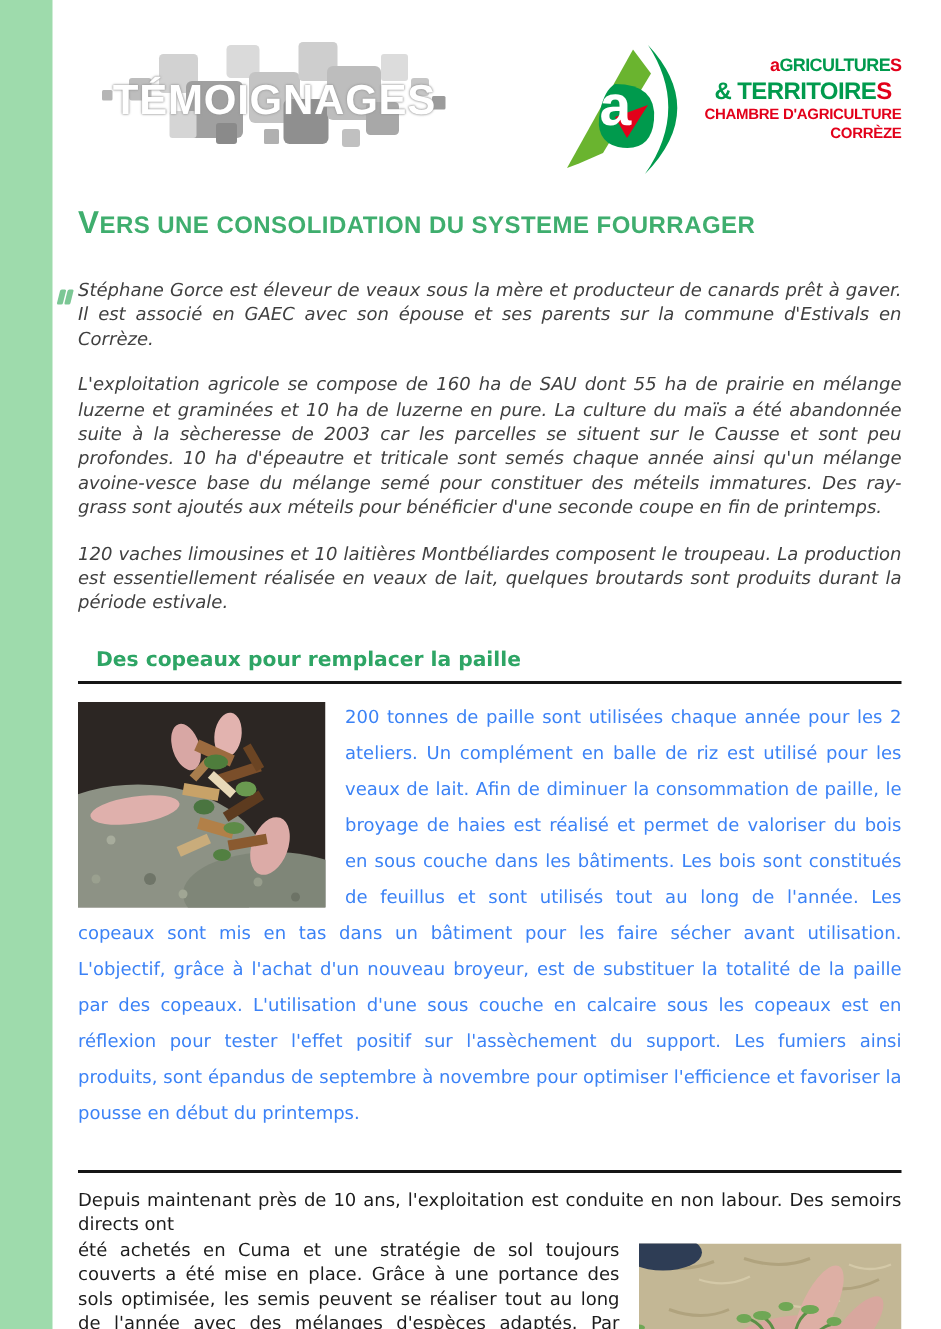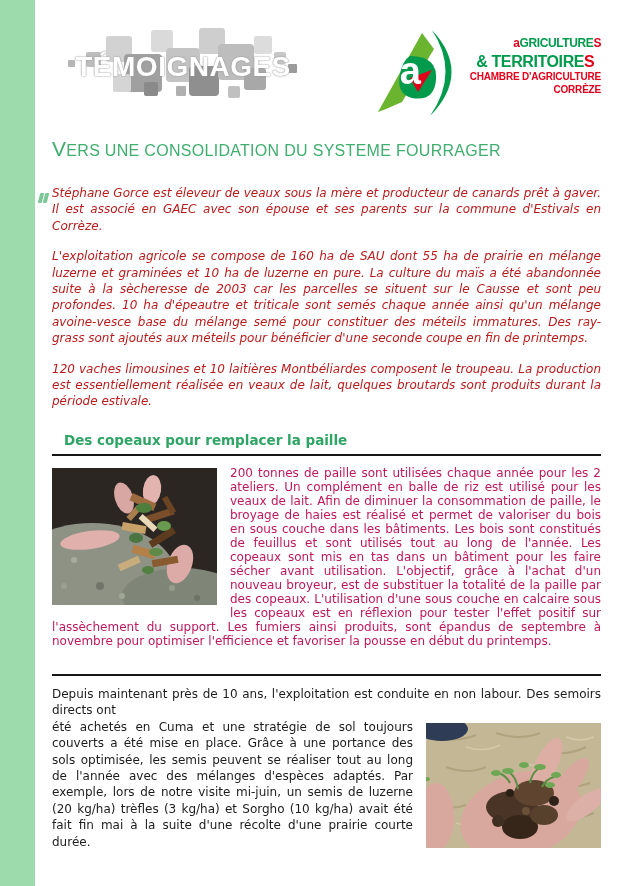--- a/index.html
+++ b/index.html
@@ -35,46 +35,46 @@
     margin-left:2px; margin-top:6px; white-space:nowrap;
   }
   .ca-l1 { font-size:12px; line-height:19px; letter-spacing:-.4px; }
   .ca-l2 { font-size:16px; line-height:17px; letter-spacing:-.4px;text-align:center; }
   .ca-l3, .ca-l4 { font-size:10px; line-height:13px; letter-spacing:-.2px; }
   .grn { color:#009a4d; } .red { color:#e2001a; }
 
   
   .doc-title { margin-top:26px; }
   .title-line {
-    font-family:"Liberation Sans", sans-serif; font-weight:normal;
+    font-family:"Liberation Sans", sans-serif; font-weight:bold;
     color:#3fae6e; font-size:16px; line-height:33px; letter-spacing:.3px;
     text-transform:uppercase;
   }
   .title-line::first-letter { font-size:21px; }
 
   
   .intro { margin-top:18px; position:relative; }
   .quote-icon { position:absolute; left:-13px; top:3px; width:12px; height:11px; }
   .quote-icon i {
     display:inline-block; width:4px; height:10px; background:#7cc795;
     transform:skewX(-14deg); margin-right:1px; border-radius:1px;
   }
   .intro p {
     font-style:italic; font-size:12px; line-height:16.4px;
-    text-align:justify; margin-bottom:14px; color:#b91c1c;
+    text-align:justify; margin-bottom:14px; color:#404040;
   }
 
   
   .sec-heading {
     font-family:"DejaVu Sans", sans-serif; font-weight:bold;
     color:#2ea565; font-size:13.5px; line-height:17px;margin-left:12px;
   }
   .rule { border:none; border-top:2px solid #161616; margin:5px 0 0 0; }
   .sec-body {
-    font-size:12px; line-height:14px; text-align:justify; color:#be185d;
+    font-size:12px; line-height:24px; text-align:justify; color:#3b82f6;
   }
   .sec1 { margin-top:22px; }
   .sec1 .sec-body { margin-top:10px; }
   .photo-left { float:left; width:165px; height:137px; margin:2px 13px 4px 0; }
   .sec2 { margin-top:26px; }
   .s2-lead { margin-top:10px; font-size:12px; line-height:16.4px; text-align:justify; color:#1c1c1c; }
   .s2-wrap { font-size:12px; line-height:16.4px; text-align:justify; color:#1c1c1c; }
   .photo-right { float:right; width:175px; height:125px; margin:4px 0 6px 13px; }
   .s2-rest { margin-bottom:14px; }
   .clearfix::after { content:""; display:block; clear:both; }

